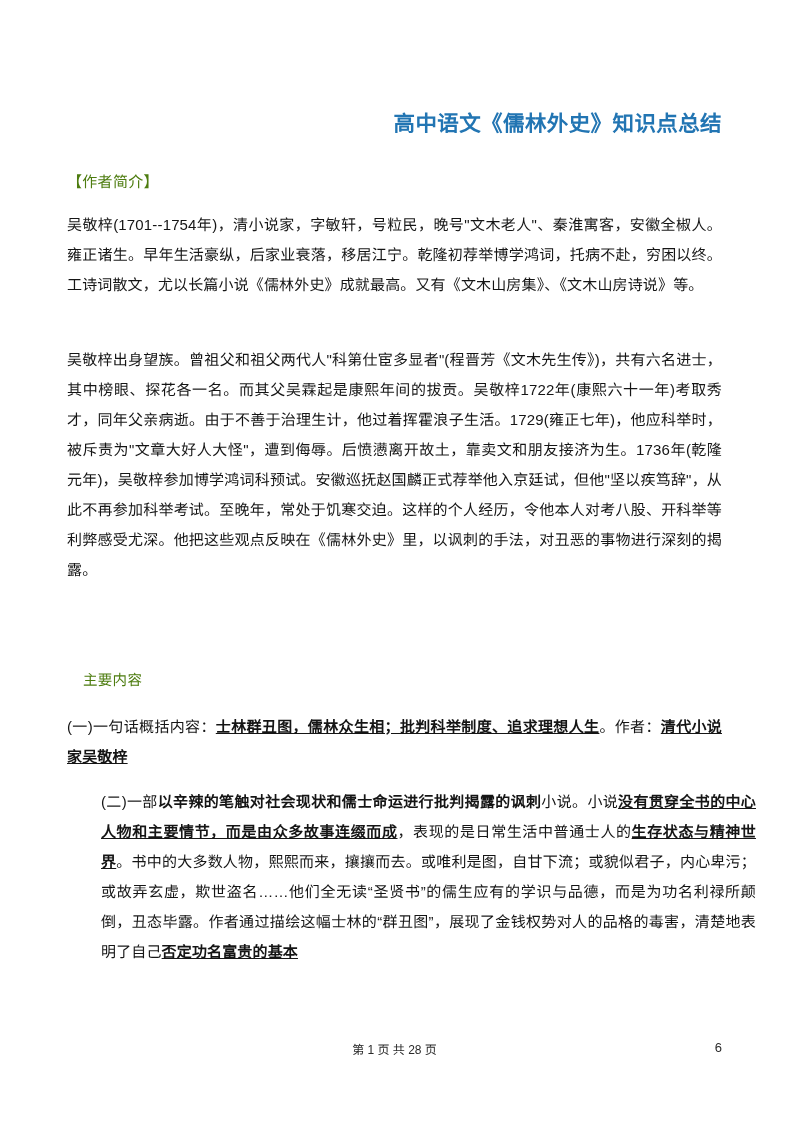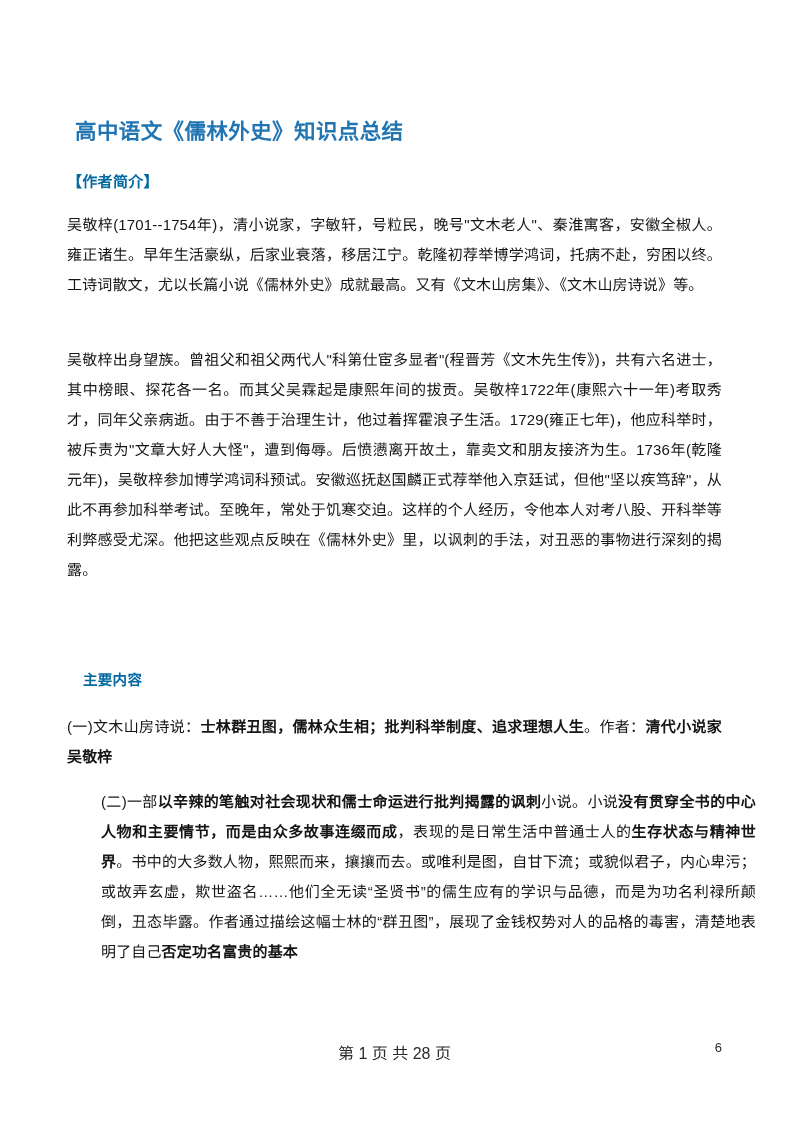--- a/index.html
+++ b/index.html
@@ -20,36 +20,36 @@
     overflow: hidden;
     box-sizing: border-box;
   }
   .content {
     position: absolute;
     left: 67px;
     top: 0;
     width: 655px;
   }
   .doc-title {
-    margin: 8px;
+    margin: 0;
     padding: 0;
-    text-align: left;
+    text-align: right;
     color: #2275b3;
     font-size: 21.5px;
     font-weight: bold;
     letter-spacing: 0.4px;
     line-height: 1.2;
     position: absolute;
     left: 0;
     top: 112px;
     width: 655px;
   }
   .section-head {
-    color: #0369a1;
-    font-weight: bold;
+    color: #4d7c0f;
+    font-weight: normal;
     font-size: 15px;
     letter-spacing: 0.3px;
   }
   .head-author {
     position: absolute;
     left: 0;
     top: 170px;
   }
   .head-main {
     position: absolute;
@@ -64,36 +64,36 @@
     text-align: justify;
     text-justify: inter-ideograph;
     margin: 0;
     letter-spacing: 0.15px;
   }
   .p-a1 { position: absolute; left: 0; top: 210px;  width: 655px; }
   .p-a2 { position: absolute; left: 0; top: 345px;  width: 655px; }
   .p-m1 { position: absolute; left: 0; top: 712px;  width: 655px; }
   .p-m2 { position: absolute; left: 0; top: 787px;  width: 655px; margin-left: 34px; }
 
-  .bu { font-weight: bold; }
+  .bu { font-weight: bold; text-decoration: underline; }
   .b  { font-weight: bold; }
 
   .footer {
     position: absolute;
     left: 67px;
     top: 1040px;
     width: 655px;
     height: 20px;
   }
   .footer-center {
     position: absolute;
     left: 0;
     right: 0;
     text-align: center;
-    font-size: 16px;
+    font-size: 12px;
     color: #2a2a2a;
   }
   .footer-right {
     position: absolute;
     right: 0;
     top: 0;
     font-size: 13px;
     color: #2a2a2a;
   }
 </style>
@@ -107,21 +107,21 @@
     <h1 class="doc-title">高中语文《儒林外史》知识点总结</h1>
 
     <div class="section-head head-author">【作者简介】</div>
 
     <p class="para p-a1">吴敬梓(1701--1754年)，清小说家，字敏轩，号粒民，晚号"文木老人"、秦淮寓客，安徽全椒人。雍正诸生。早年生活豪纵，后家业衰落，移居江宁。乾隆初荐举博学鸿词，托病不赴，穷困以终。工诗词散文，尤以长篇小说《儒林外史》成就最高。又有《文木山房集》、《文木山房诗说》等。</p>
 
     <p class="para p-a2">吴敬梓出身望族。曾祖父和祖父两代人"科第仕宦多显者"(程晋芳《文木先生传》)，共有六名进士，其中榜眼、探花各一名。而其父吴霖起是康熙年间的拔贡。吴敬梓1722年(康熙六十一年)考取秀才，同年父亲病逝。由于不善于治理生计，他过着挥霍浪子生活。1729(雍正七年)，他应科举时，被斥责为"文章大好人大怪"，遭到侮辱。后愤懑离开故土，靠卖文和朋友接济为生。1736年(乾隆元年)，吴敬梓参加博学鸿词科预试。安徽巡抚赵国麟正式荐举他入京廷试，但他"坚以疾笃辞"，从此不再参加科举考试。至晚年，常处于饥寒交迫。这样的个人经历，令他本人对考八股、开科举等利弊感受尤深。他把这些观点反映在《儒林外史》里，以讽刺的手法，对丑恶的事物进行深刻的揭露。</p>
 
     <div class="section-head head-main">主要内容</div>
 
-    <p class="para p-m1"><span>(一)文木山房诗说：</span><span class="bu">士林群丑图，儒林众生相；批判科举制度、追求理想人生</span><span>。作者：</span><span class="bu">清代小说家吴敬梓</span></p>
+    <p class="para p-m1"><span>(一)一句话概括内容：</span><span class="bu">士林群丑图，儒林众生相；批判科举制度、追求理想人生</span><span>。作者：</span><span class="bu">清代小说家吴敬梓</span></p>
 
     <p class="para p-m2"><span>(二)一部</span><span class="b">以辛辣的笔触对社会现状和儒士命运进行批判揭露的讽刺</span><span>小说。小说</span><span class="bu">没有贯穿全书的中心人物和主要情节，而是由众多故事连缀而成</span><span>，表现的是日常生活中普通士人的</span><span class="bu">生存状态与精神世界</span><span>。书中的大多数人物，熙熙而来，攘攘而去。或唯利是图，自甘下流；或貌似君子，内心卑污；或故弄玄虚，欺世盗名……他们全无读“圣贤书”的儒生应有的学识与品德，而是为功名利禄所颠倒，丑态毕露。作者通过描绘这幅士林的“群丑图”，展现了金钱权势对人的品格的毒害，清楚地表明了自己</span><span class="bu">否定功名富贵的基本</span></p>
 
   </div>
 
   <div class="footer">
     <span class="footer-center">第 1 页 共 28 页</span>
     <span class="footer-right">6</span>
   </div>
 

